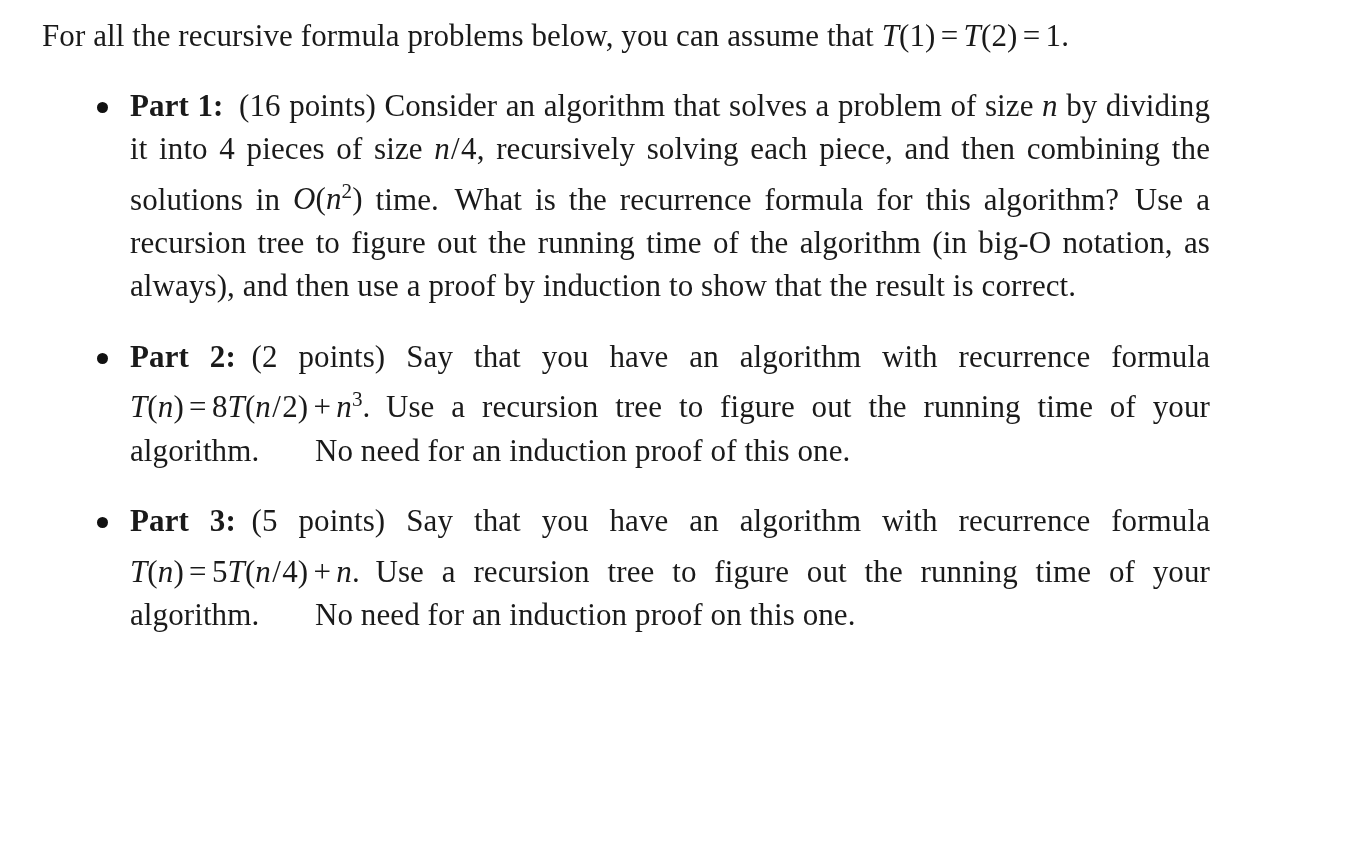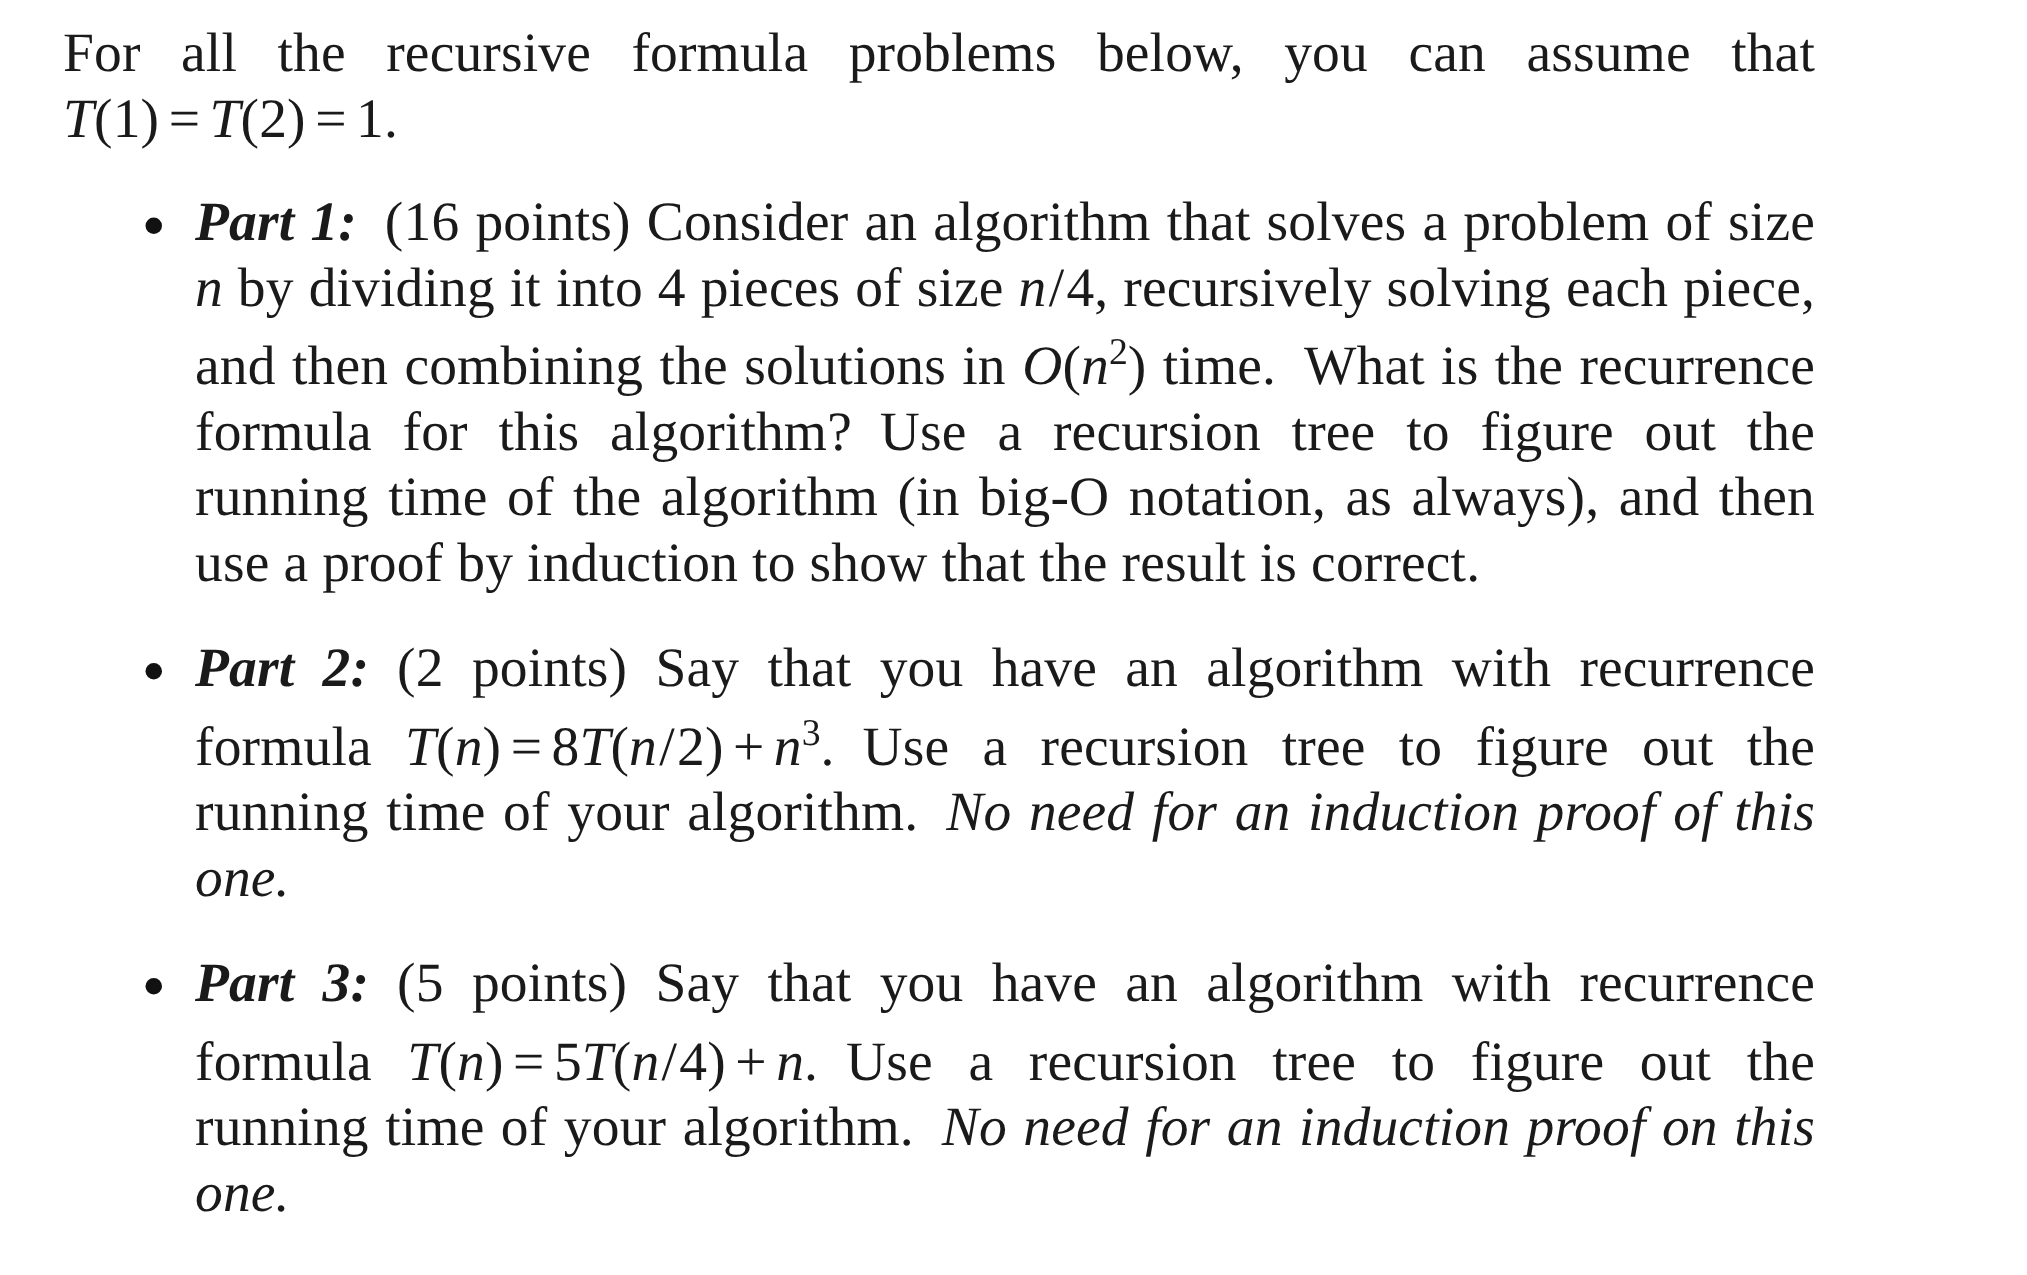--- a/index.html
+++ b/index.html
@@ -18,21 +18,21 @@
   .page {
     position: relative;
     width: 1351px;
     height: 850px;
     box-sizing: border-box;
     padding: 14px 141px 0 42px;
   }
 
   
   .para {
-    font-size: 37px;
+    font-size: 31px;
     line-height: 43.5px;
     text-align: justify;
     text-justify: inter-word;
     hyphens: none;
     letter-spacing: 0.1px;
   }
 
   .intro {
     margin: 0;
     padding-right: 0;
@@ -57,21 +57,20 @@
     left: 55px;
     top: 18px;
     width: 11px;
     height: 11px;
     background: #111111;
     border-radius: 50%;
   }
 
   .part-label {
     font-weight: bold;
-    font-style: italic;
   }
 
   
   .math {
     font-family: "Liberation Serif", "DejaVu Serif", serif;
     white-space: nowrap;
   }
   .mi {            
     font-style: italic;
   }
@@ -86,21 +85,21 @@
     font-style: normal;
     padding: 0 0.04em;
   }
   .msup {
     font-style: normal;
     font-size: 0.68em;
     vertical-align: 0.52em;
     letter-spacing: 0;
   }
   .emph {
-    font-style: italic;
+    margin-left: 40px;
   }
   .sentence-gap::after {
     content: "\2002";
   }
 </style>
 </head>
 <body>
 
 <div class="page">
 

